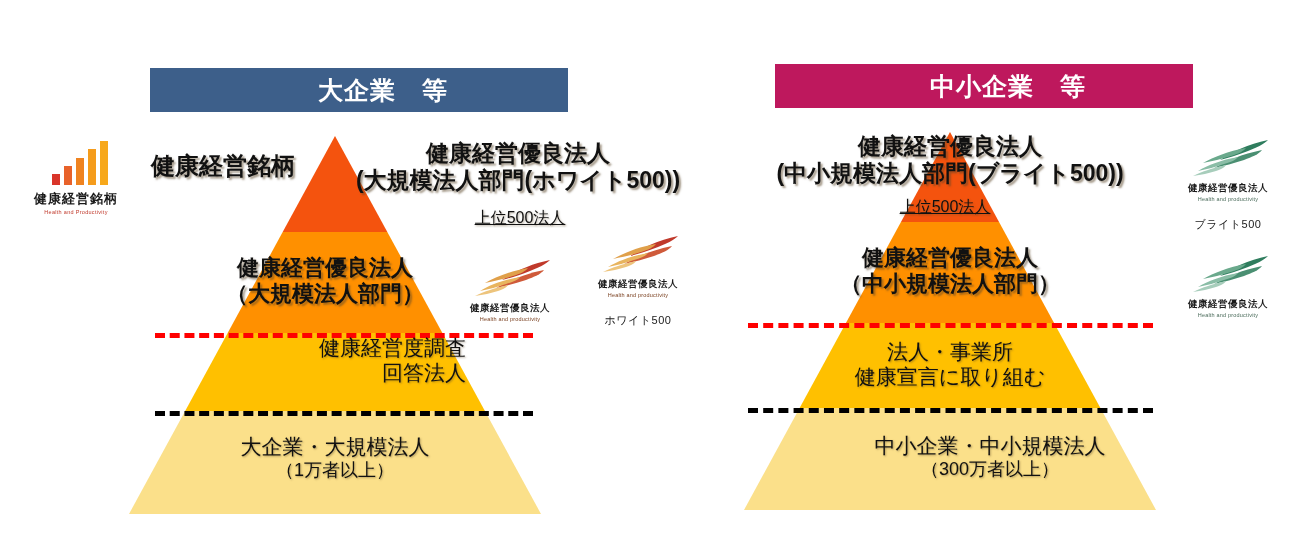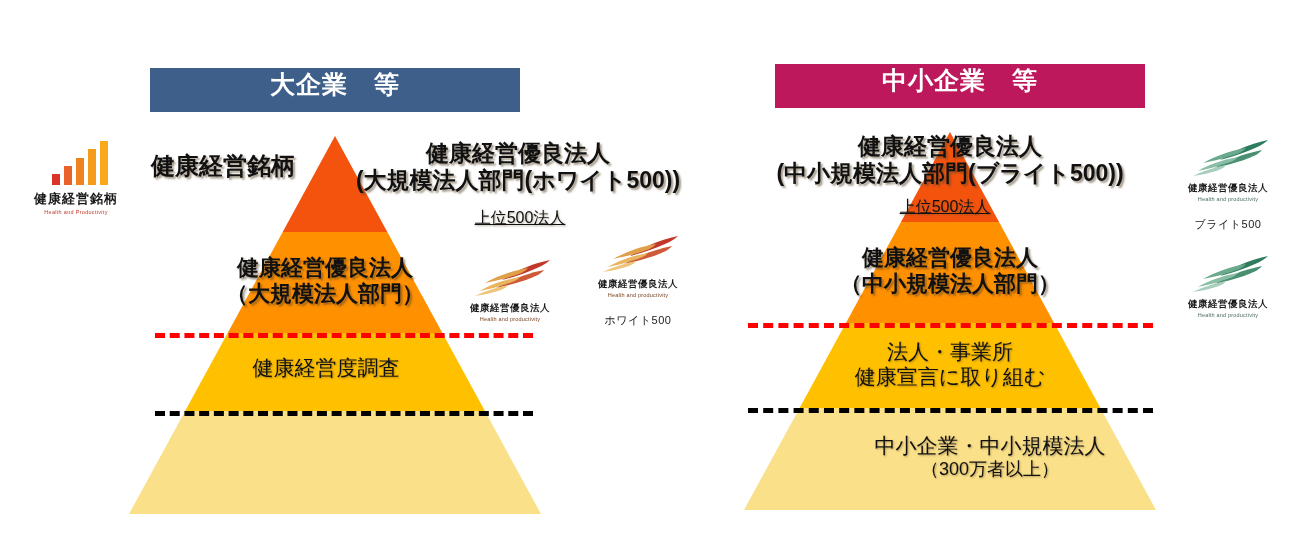--- a/index.html
+++ b/index.html
@@ -18,26 +18,27 @@
     position: absolute;
     left: 0; top: 0;
     width: 1294px;
     height: 556px;
   }
 
   
   .header-bar {
     position: absolute;
     display: flex;
-    align-items: flex-start;
+    align-items: center;
     justify-content: center;
     color: #ffffff;
     font-weight: bold;
     font-size: 25px;
     letter-spacing: 1px;
+    padding-left: 48px;
   }
   .header-left {
     left: 150px; top: 68px;
     width: 370px; height: 44px;
     background: #3d5f8a;
   }
   .header-right {
     left: 775px; top: 64px;
     width: 370px; height: 44px;
     background: #be185d;
@@ -89,21 +90,21 @@
   .sz-21 { font-size: 21px; }
   .sz-18 { font-size: 18px; }
   .sz-16 { font-size: 16px; }
   .underline-txt { text-decoration: underline; }
 
   
   .lbl-meigara   { left: 118px; top: 152px; width: 210px; }
   .lbl-white500  { left: 350px; top: 140px; width: 336px; }
   .lbl-top500-l  { left: 420px; top: 209px; width: 200px; }
   .lbl-daikibo   { left: 185px; top: 255px; width: 280px; }
-  .lbl-chousa    { left: 186px; top: 356px; width: 280px; }
+  .lbl-chousa    { left: 186px; top: 336px; width: 280px; text-align: right; }
   .lbl-daikigyo  { left: 155px; top: 435px; width: 360px; }
 
   
   .lbl-bright500 { left: 740px; top: 133px; width: 420px; }
   .lbl-top500-r  { left: 840px; top: 198px; width: 210px; }
   .lbl-chusho-bu { left: 795px; top: 245px; width: 310px; }
   .lbl-sengen    { left: 800px; top: 340px; width: 300px; }
   .lbl-chusho    { left: 800px; top: 434px; width: 380px; }
 
   
@@ -188,22 +189,27 @@
   </div>
   <div class="txt plain-shadow sz-16 underline-txt lbl-top500-l">上位500法人</div>
 
   <div class="txt lbl-daikibo">
     <div class="bold-shadow sz-22">健康経営優良法人</div>
     <div class="bold-shadow sz-22">（大規模法人部門）</div>
   </div>
 
   <div class="txt lbl-chousa">
     <div class="plain-shadow sz-21">健康経営度調査</div>
-  </div>
-
+    <div class="plain-shadow sz-21">回答法人</div>
+  </div>
+
+  <div class="txt lbl-daikigyo">
+    <div class="plain-shadow sz-21">大企業・大規模法人</div>
+    <div class="plain-shadow sz-18">（1万者以上）</div>
+  </div>
 
   <div class="logo logo-meigara">
     <svg width="104" height="46" viewBox="0 0 104 46" xmlns="http://www.w3.org/2000/svg">
       <rect x="28" y="34" width="8" height="11" fill="#d9352a"></rect>
       <rect x="40" y="26" width="8" height="19" fill="#e8622a"></rect>
       <rect x="52" y="18" width="8" height="27" fill="#ef8320"></rect>
       <rect x="64" y="9" width="8" height="36" fill="#f59c1c"></rect>
       <rect x="76" y="1" width="8" height="44" fill="#f7a81b"></rect>
     </svg>
     <div class="logo-meigara-title">健康経営銘柄</div>

